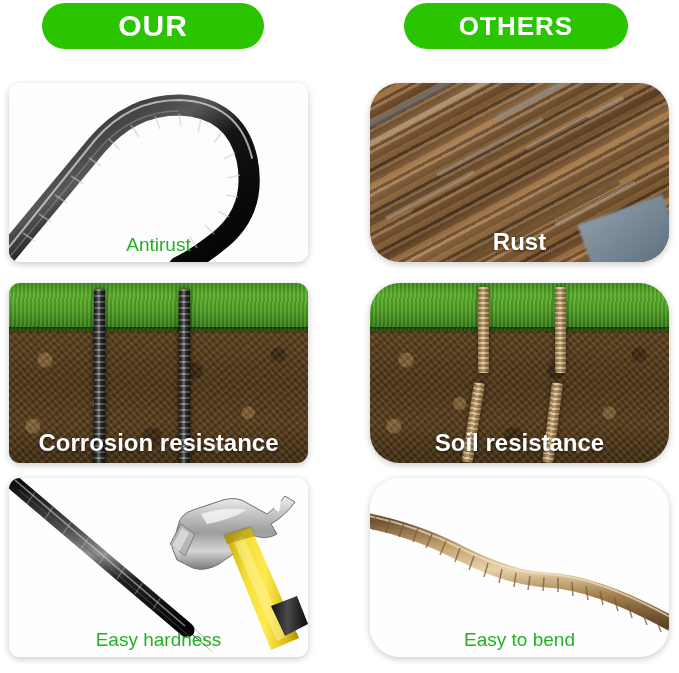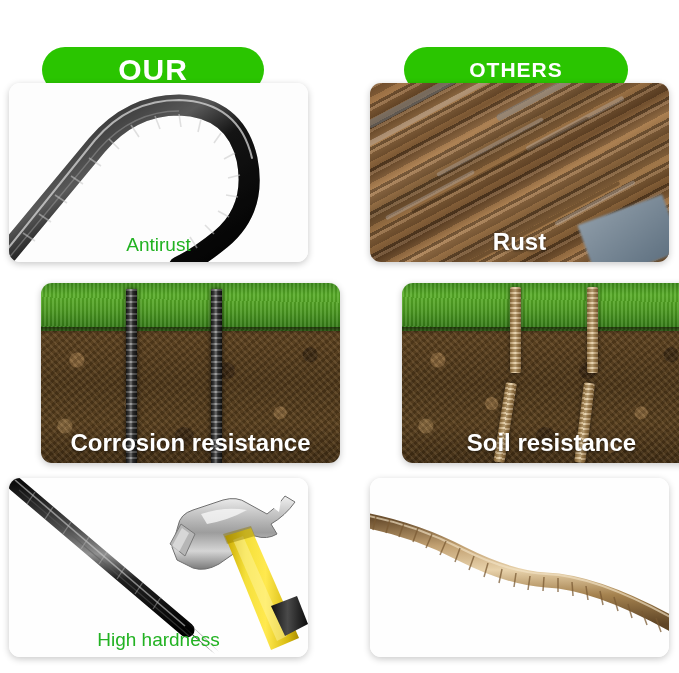--- a/index.html
+++ b/index.html
@@ -6,58 +6,58 @@
   body{
     width:679px;height:673px;
     background:#ffffff;
     font-family:"Liberation Sans", sans-serif;
     overflow:hidden;
     position:relative;
   }
 
   
   .header{
-    position:absolute;left:0;top:0;width:654px;height:60px;margin-top:44px;
+    position:absolute;left:0;top:0;width:654px;height:60px;
   }
   .pill{
     position:absolute;
     border-radius:999px;
     display:flex;align-items:center;justify-content:center;
     color:#ffffff;
     font-weight:bold;
     letter-spacing:1px;
   }
   .pill-our{
     left:42px;top:3px;width:222px;height:46px;
     background:#2ac500;
     font-size:30px;
   }
   .pill-others{
     left:404px;top:3px;width:224px;height:46px;
     background:#2ac500;
-    font-size:21px;
+    font-size:26px;
   }
   .vs-label{
     position:absolute;left:300px;top:3px;width:80px;height:46px;
     display:flex;align-items:center;justify-content:center;
     color:#2ac500;font-weight:bold;font-size:30px;letter-spacing:1px;
   }
 
   
   .card{
     position:absolute;
     border-radius:11px;
     overflow:hidden;
     background:#ffffff;
     box-shadow:0 2px 7px rgba(0,0,0,0.22);
   }
   .col-l{left:9px;width:299px;}
-  .col-r{left:370px;width:299px;}
+  .col-r{left:370px;width:299px;border-radius:30px;}
   .row1{top:83px;height:179px;}
-  .row2{top:283px;height:180px;margin-left:32px;}
+  .row2{top:283px;height:180px;}
   .row3{top:478px;height:179px;}
 
   .scene{position:absolute;inset:0;overflow:hidden;}
 
   
   .caption{
     position:absolute;left:0;right:0;bottom:6px;
     text-align:center;
     z-index:40;
     white-space:nowrap;
@@ -329,21 +329,21 @@
 
         <path d="M 216,58 L 242,50 L 290,160 L 262,172 Z" fill="url(#handleG)"></path>
         <path d="M 224,62 L 234,58 L 278,158 L 268,163 Z" fill="#fff6a8" opacity="0.45"></path>
 
         <path d="M 262,128 L 288,118 L 299,146 L 276,158 Z" fill="url(#gripG)"></path>
 
         <path d="M 214,56 L 242,48 L 246,58 L 218,66 Z" fill="#8d7800" opacity="0.45"></path>
       </g>
     </svg>
   </div>
-  <div class="caption green">High hardness</div>
+  <div class="caption green">Easy hardness</div>
 </div>
 
 <div class="card col-r row3">
   <div class="scene">
     <div class="c6-bg"></div>
     <svg width="299" height="179" viewBox="0 0 299 179" style="position:absolute;left:0;top:0;">
       <defs>
         <linearGradient id="bentG" x1="0" y1="0" x2="0" y2="1">
           <stop offset="0%" stop-color="#6d5130"></stop>
           <stop offset="25%" stop-color="#c2a172"></stop>
@@ -372,13 +372,14 @@
         <line x1="202" y1="104" x2="203" y2="118"></line>
         <line x1="216" y1="108" x2="218" y2="122"></line>
         <line x1="230" y1="113" x2="233" y2="127"></line>
         <line x1="244" y1="119" x2="248" y2="133"></line>
         <line x1="258" y1="126" x2="262" y2="140"></line>
         <line x1="272" y1="133" x2="277" y2="147"></line>
         <line x1="286" y1="140" x2="291" y2="154"></line>
       </g>
     </svg>
   </div>
+  <div class="caption green">Easy to bend</div>
 </div>
 
 </body></html>

